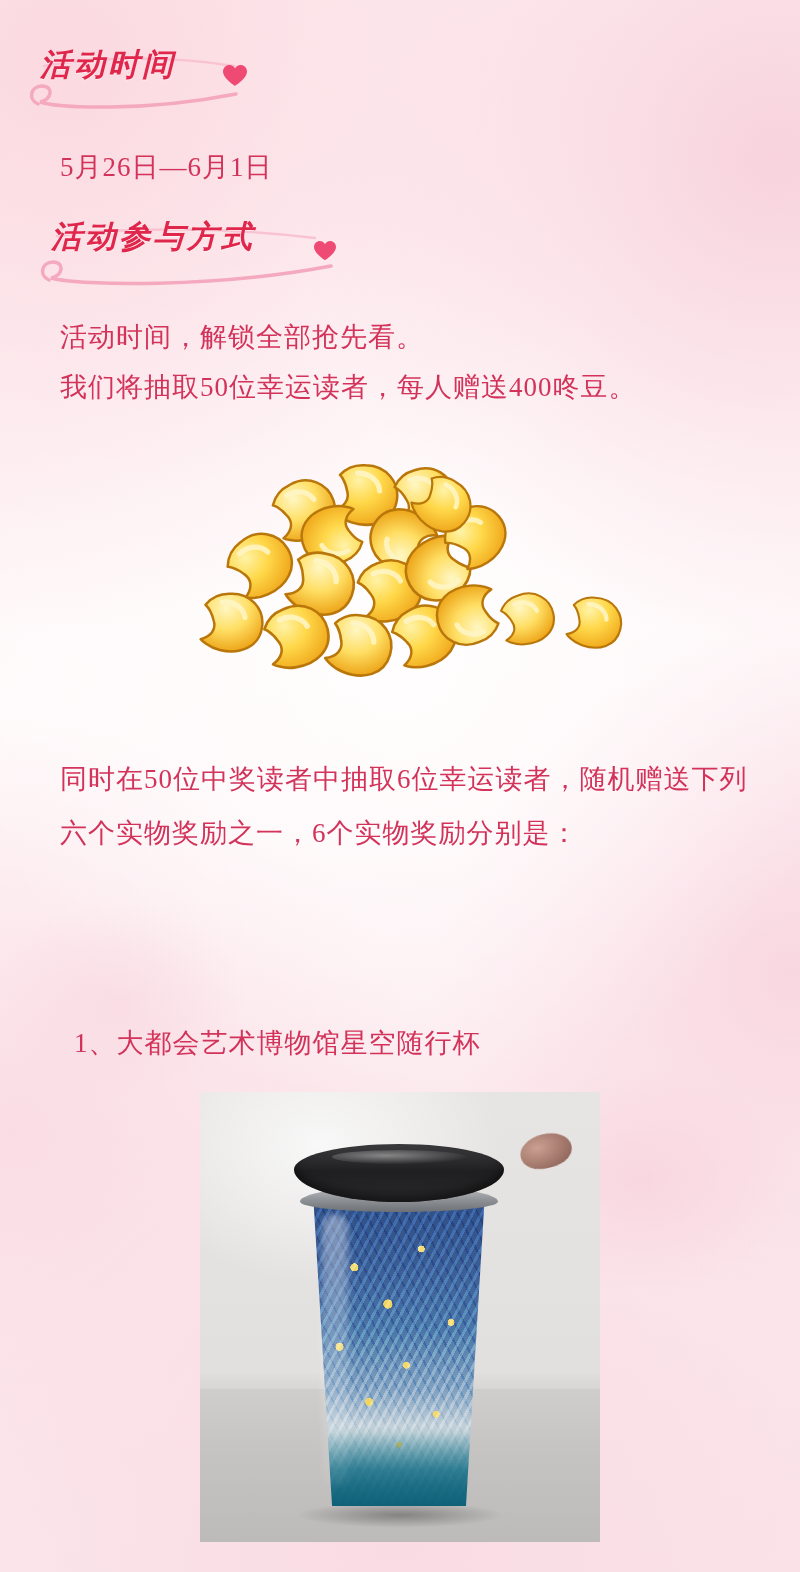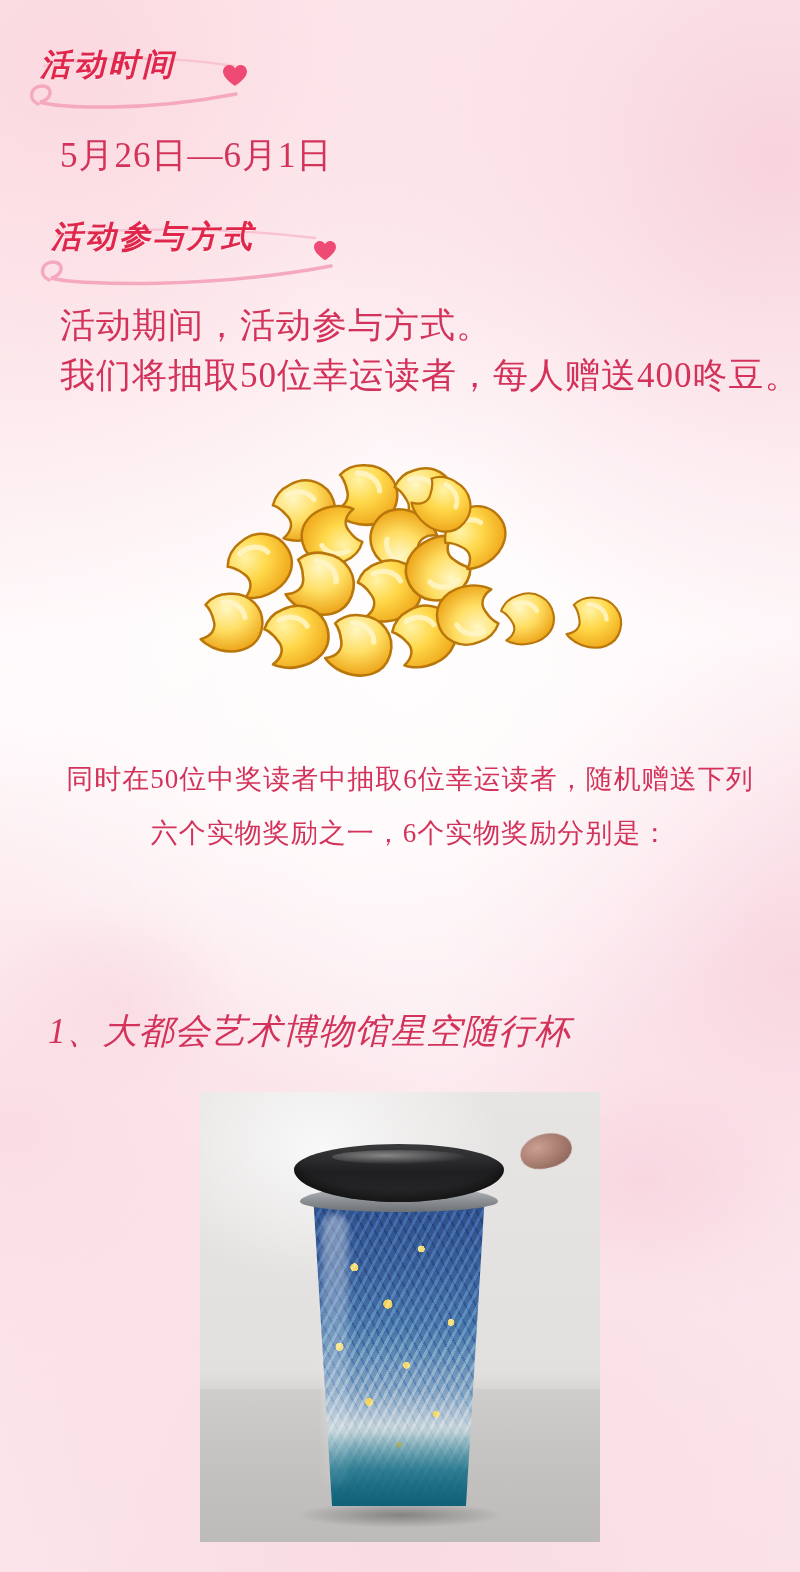--- a/index.html
+++ b/index.html
@@ -65,23 +65,24 @@
   }
   .heart {
     position: absolute;
     z-index: 2;
   }
 
   
   .body-line {
     position: absolute;
     color: #d3335a;
-    font-size: 35px;
+    font-size: 27px;
     letter-spacing: 1px;
     white-space: nowrap;
+    margin-top: 17px;
   }
   .para {
     position: absolute;
     color: #d3335a;
     font-size: 27px;
     line-height: 54px;
     letter-spacing: 1px;
     width: 700px;
   }
 
@@ -245,21 +246,21 @@
   <svg class="swoosh" width="320" height="74" viewBox="0 0 320 74">
     <path d="M14 58 C4 54 6 40 18 40 C30 40 28 54 16 56 C46 64 180 66 296 44" fill="none" stroke="#f5a9be" stroke-width="3.5" stroke-linecap="round"></path>
     <path d="M22 14 C90 4 200 6 280 16" fill="none" stroke="#f9c3d2" stroke-width="2.5" stroke-linecap="round"></path>
   </svg>
   <svg class="heart" style="left:262px; top:24px;" width="24" height="22" viewBox="0 0 26 24">
     <path d="M13 22 C13 22 1 14.5 1 7.6 C1 3.6 4.2 1 7.4 1 C10 1 12.2 2.6 13 4.6 C13.8 2.6 16 1 18.6 1 C21.8 1 25 3.6 25 7.6 C25 14.5 13 22 13 22 Z" fill="#ef4a74"></path>
   </svg>
   <span class="htext">活动参与方式</span>
 </div>
 
-<div class="body-line" style="left:60px; top:302px;">活动期间，活动参与方式。</div>
+<div class="body-line" style="left:60px; top:302px;">活动时间，解锁全部抢先看。</div>
 <div class="body-line" style="left:60px; top:352px;">我们将抽取50位幸运读者，每人赠送400咚豆。</div>
 
 <svg class="beans" viewBox="0 0 480 260">
   <defs>
     <radialGradient id="bg1" cx="32%" cy="28%" r="78%">
       <stop offset="0%" stop-color="#fff3a8"></stop>
       <stop offset="48%" stop-color="#ffd84a"></stop>
       <stop offset="100%" stop-color="#f0a81c"></stop>
     </radialGradient>
     <radialGradient id="bg2" cx="36%" cy="26%" r="78%">
@@ -293,23 +294,23 @@
   <use href="#bean" transform="translate(112,196) rotate(-14) scale(1.06)"></use>
   <use href="#bean2" transform="translate(176,202) rotate(16) scale(1.06)"></use>
   <use href="#bean" transform="translate(240,196) rotate(-20) scale(1.04)"></use>
   <use href="#bean2" transform="translate(296,176) rotate(168) scale(1.02)"></use>
   <use href="#bean" transform="translate(262,60) rotate(40) scale(.92)"></use>
 
   <use href="#bean2" transform="translate(344,178) rotate(-10) scale(.88)"></use>
   <use href="#bean" transform="translate(412,180) rotate(14) scale(.88)"></use>
 </svg>
 
-<div class="para" style="left:60px; top:752px;text-align:center;">同时在50位中奖读者中抽取6位幸运读者，随机赠送下列六个实物奖励之一，6个实物奖励分别是：</div>
-
-<div class="body-line" style="left:48px; top:1008px;font-style:italic;">
+<div class="para" style="left:60px; top:752px;">同时在50位中奖读者中抽取6位幸运读者，随机赠送下列六个实物奖励之一，6个实物奖励分别是：</div>
+
+<div class="body-line" style="left:74px; top:1008px;">
   <span>1、</span><span>大都会艺术博物馆星空随行杯</span>
 </div>
 
 <div class="photo">
   <div class="wall"></div>
   <div class="desk"></div>
   <div class="finger"></div>
   <div class="cup">
     <div class="shadow"></div>
     <div class="body"></div>

